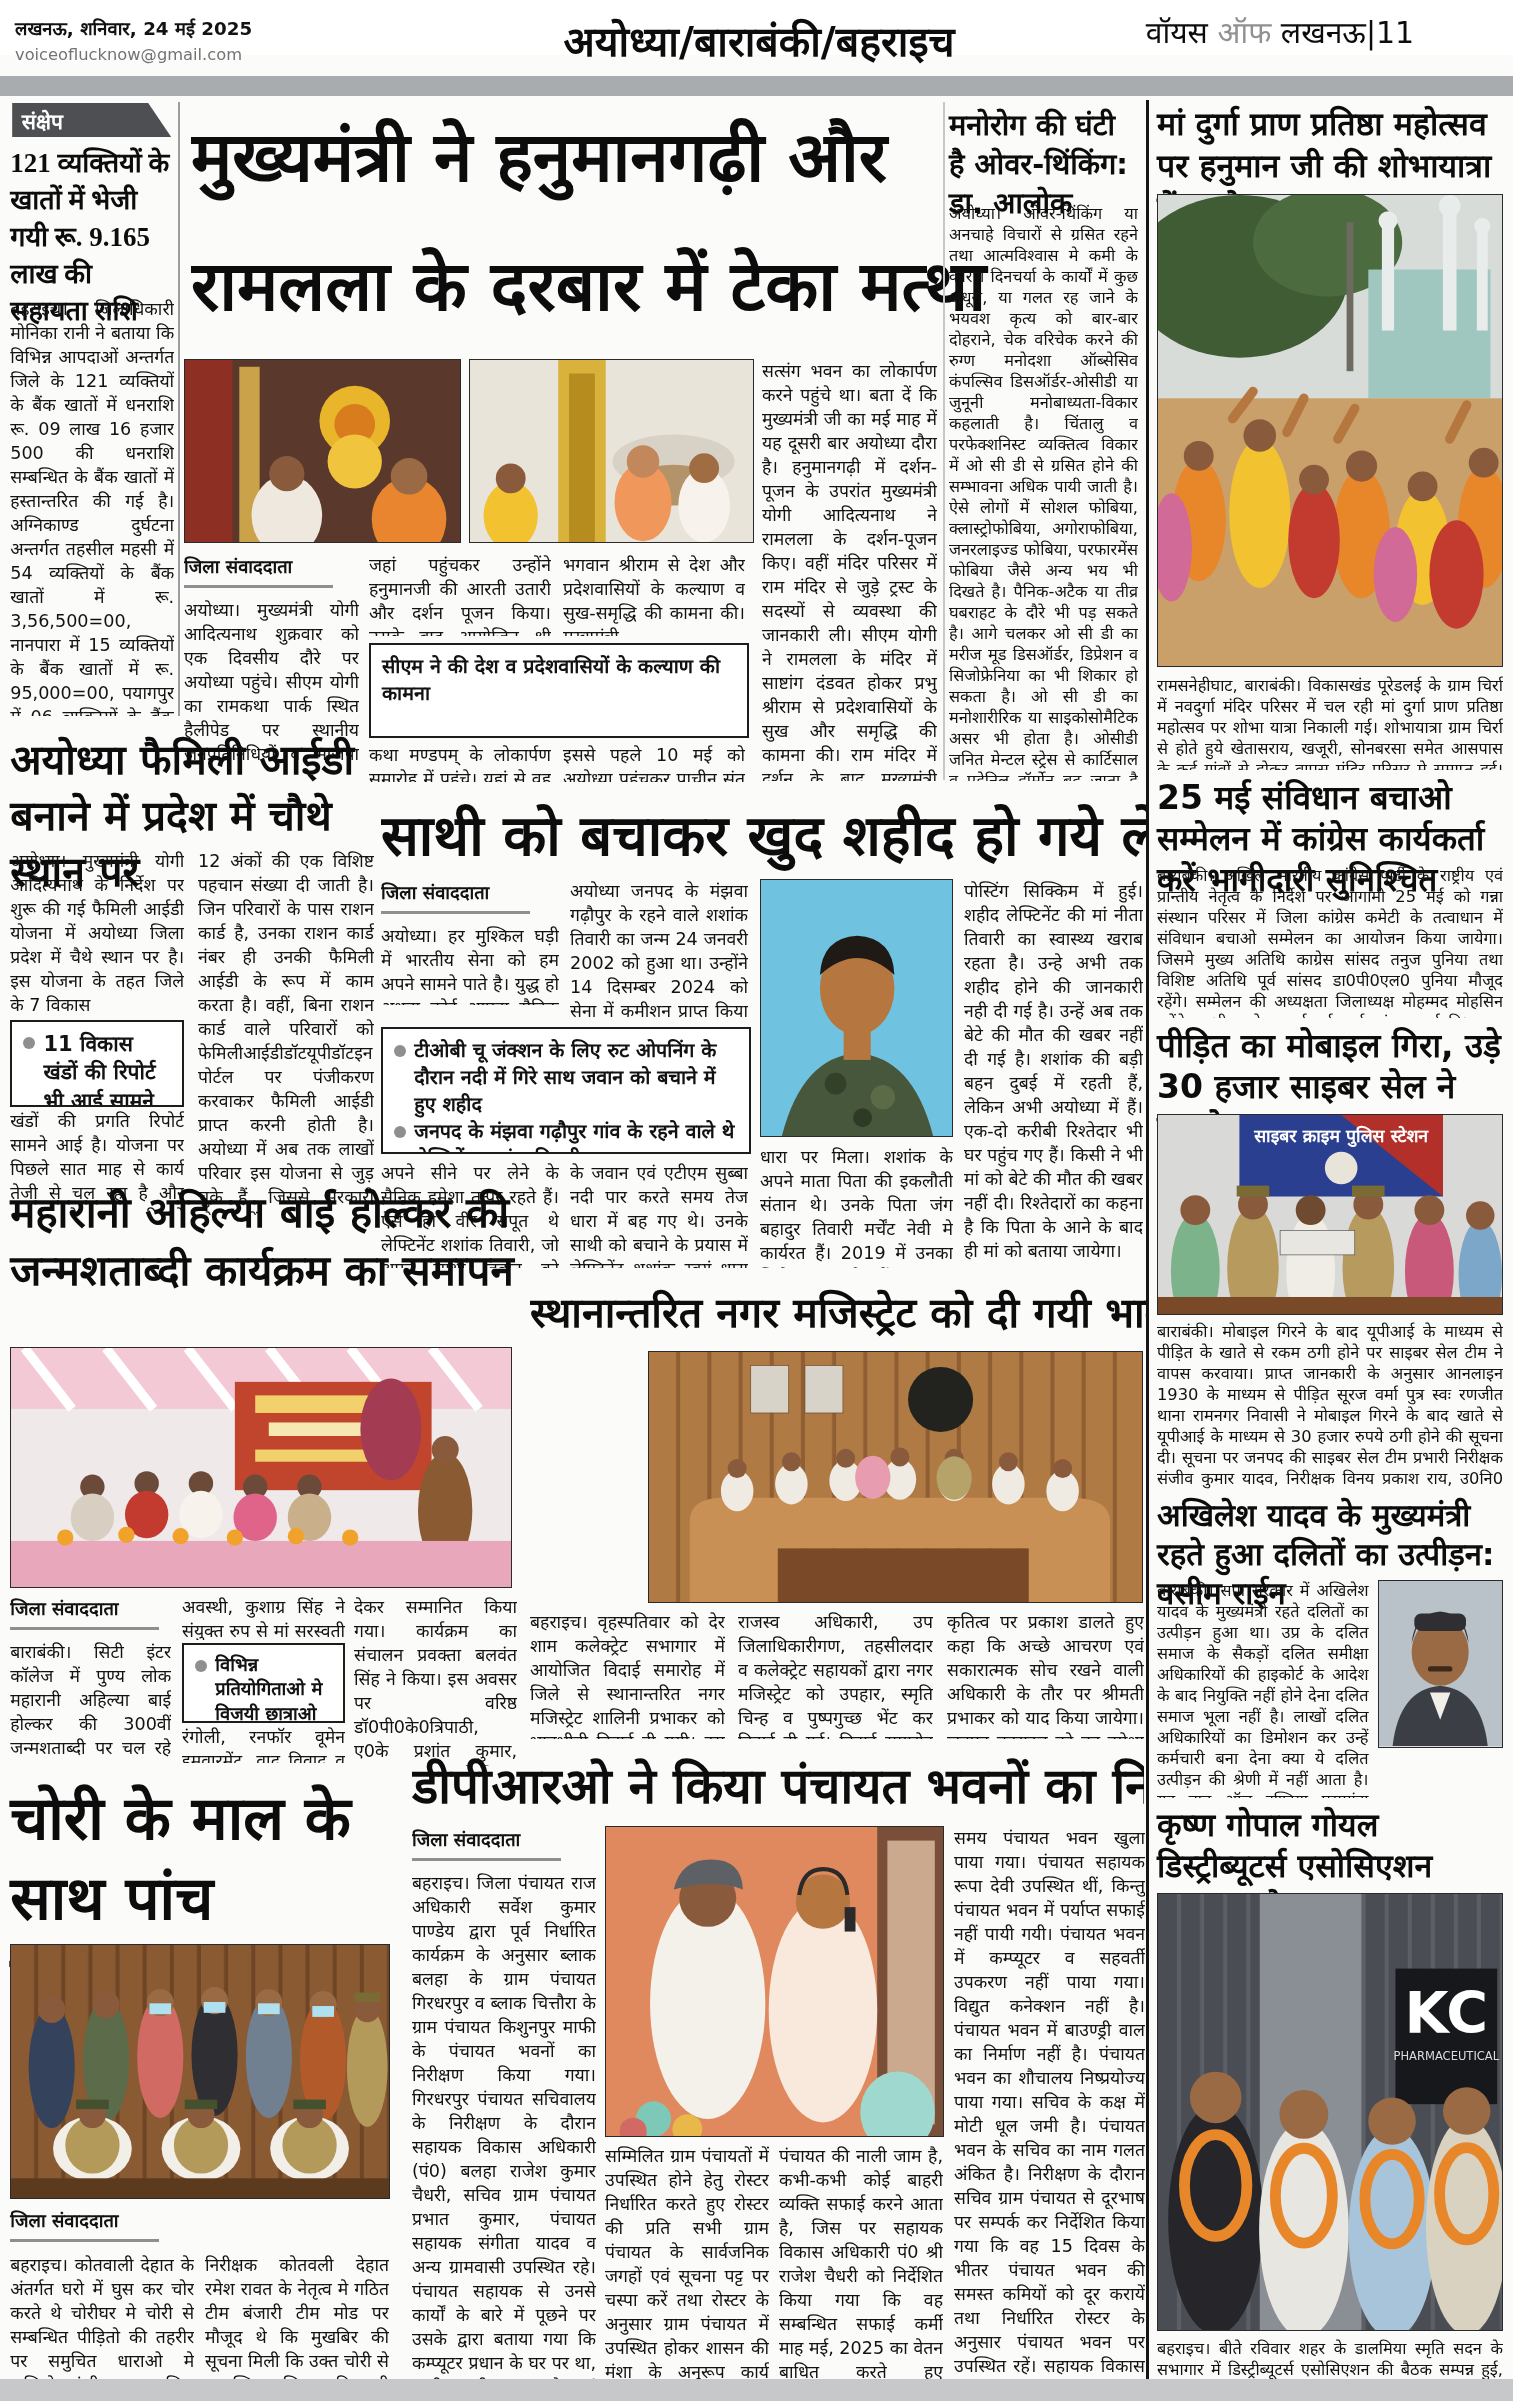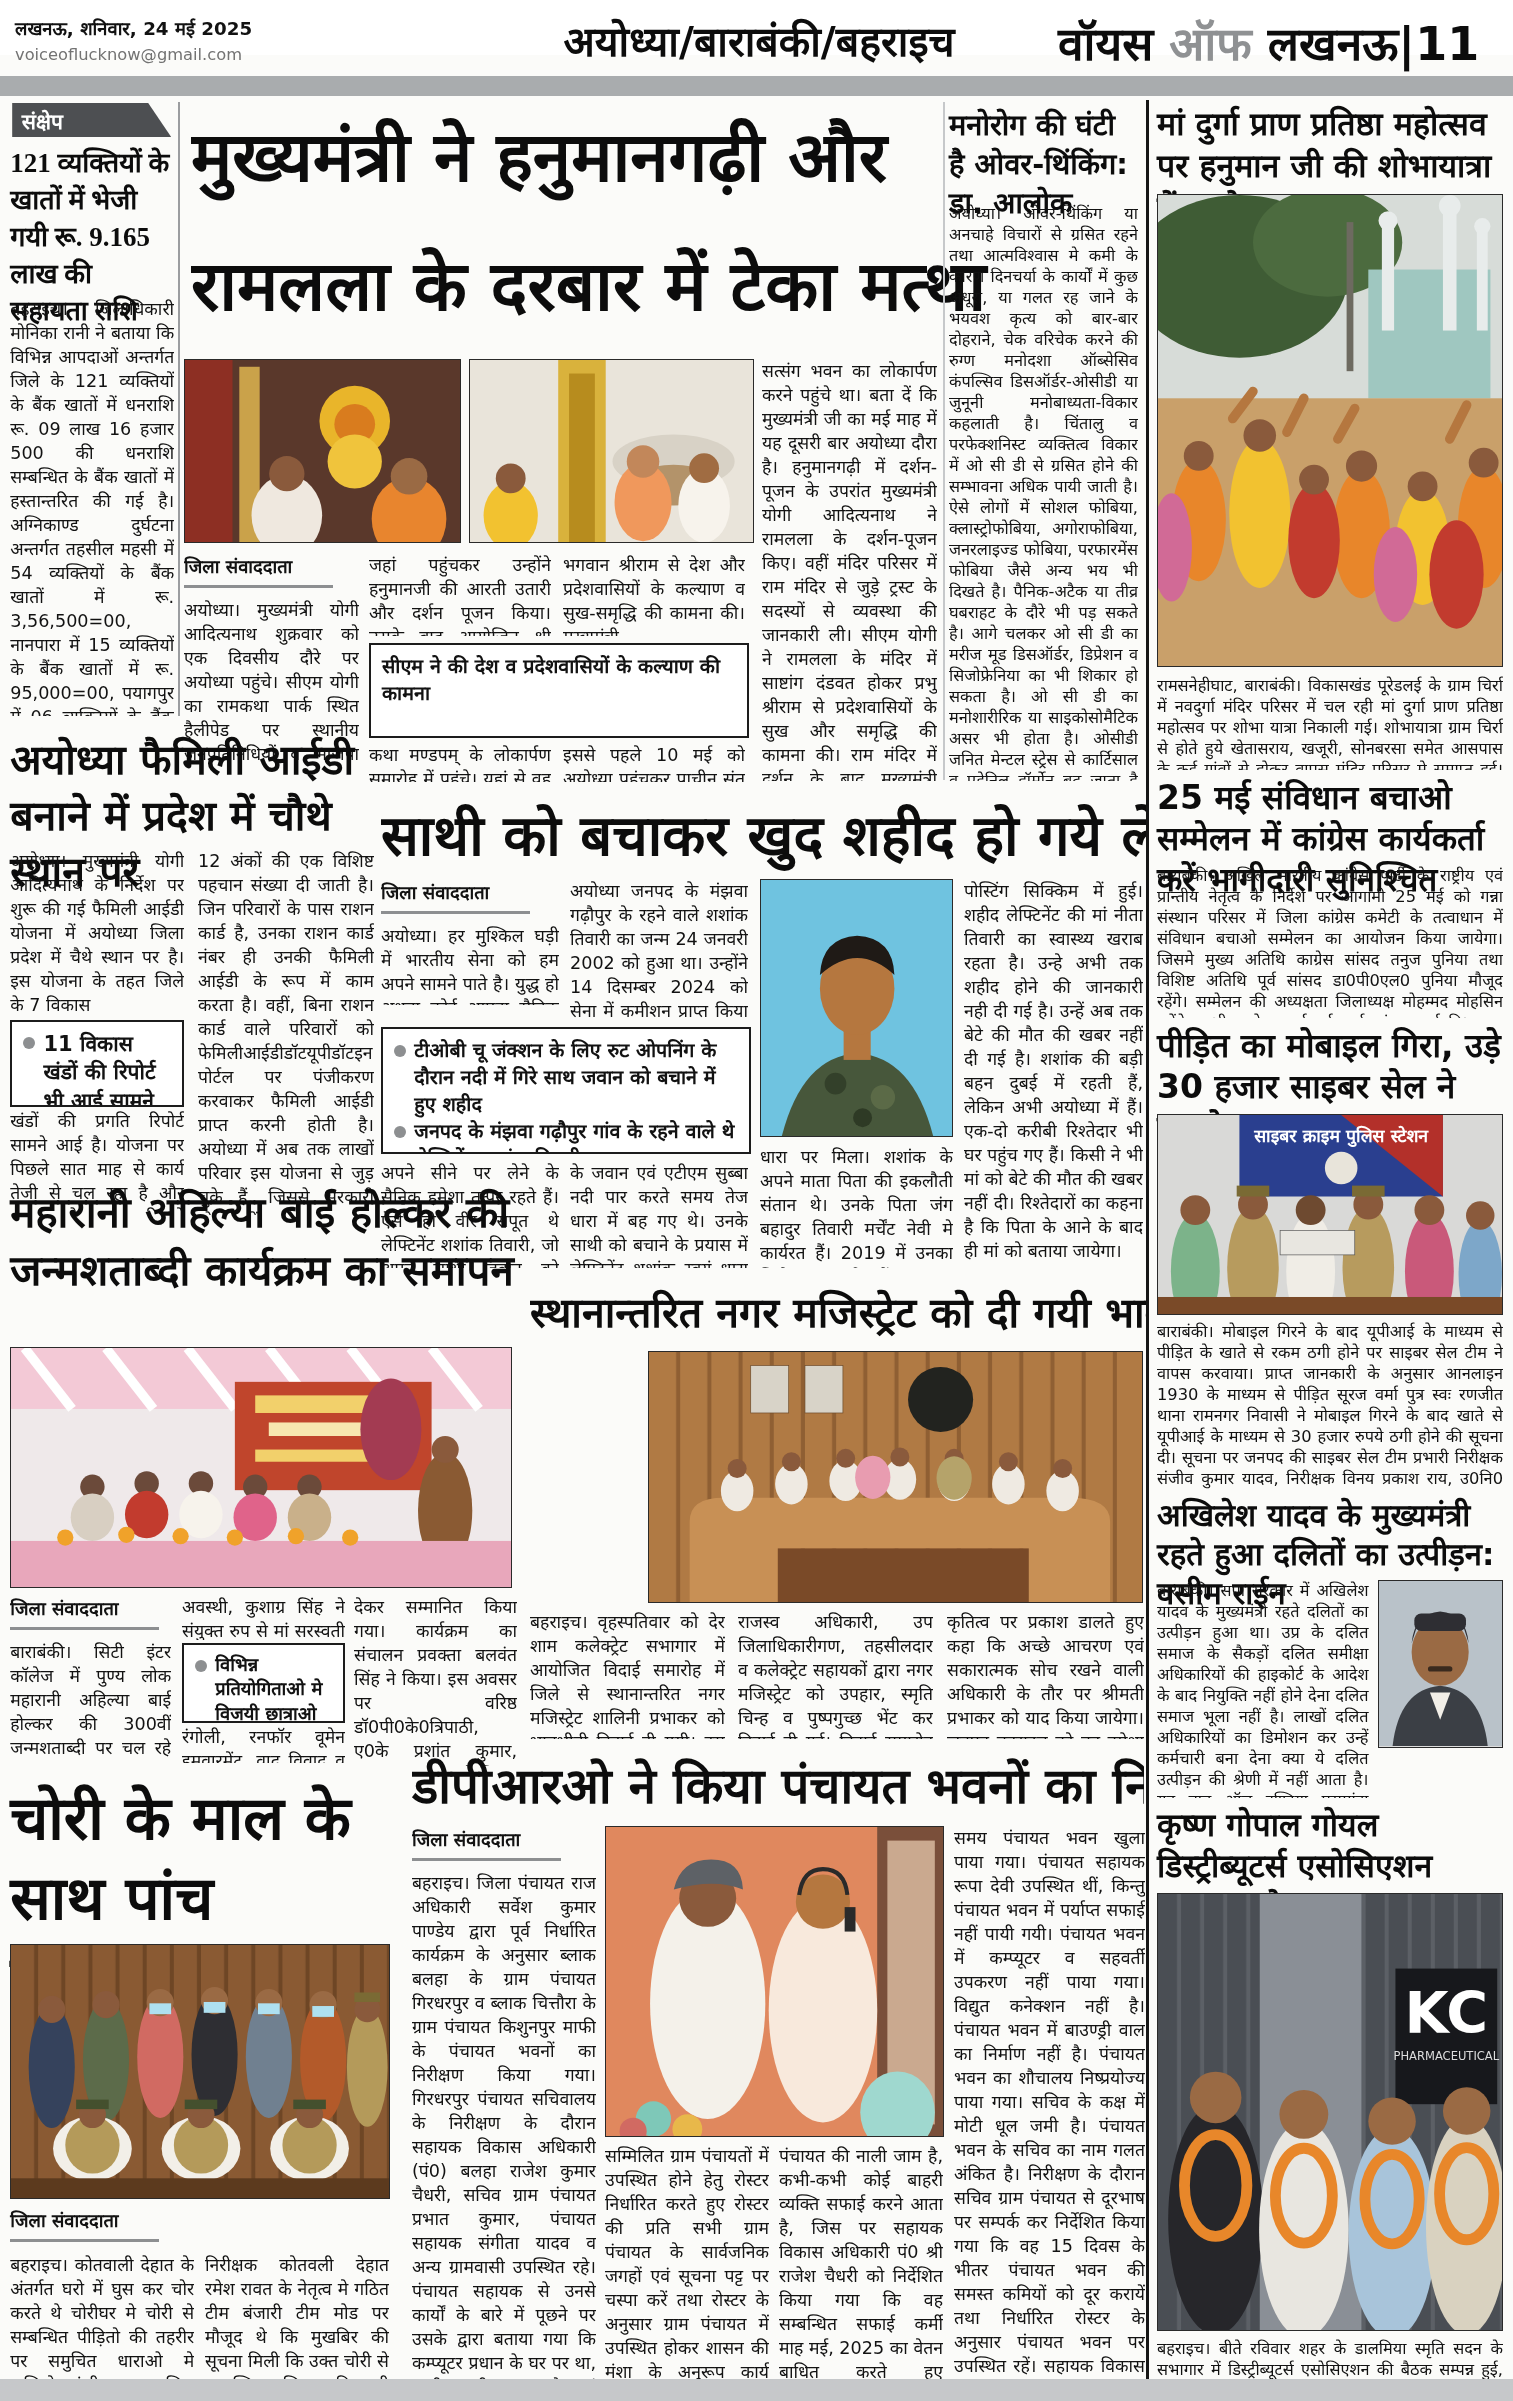--- a/index.html
+++ b/index.html
@@ -19,21 +19,21 @@
   .nowrap{white-space:nowrap;overflow:hidden;}
   svg{display:block;}
 </style>
 </head>
 <body>
 
 <div class="abs" style="left:0;top:0;width:1514px;height:55px;background:#fff;">
   <div class="abs" style="left:15px;top:15px;font-size:18.3px;font-weight:700;">लखनऊ, शनिवार, 24 मई 2025</div>
   <div class="abs" style="left:15px;top:45px;font-size:16.3px;color:#737373;">voiceoflucknow@gmail.com</div>
   <div class="abs hd" style="left:420px;top:12.2px;width:678px;text-align:center;font-size:41px;">अयोध्या/बाराबंकी/बहराइच</div>
-  <div class="abs" style="left:1058px;top:11px;width:444px;text-align:left;font-size:46px;font-weight:700;white-space:nowrap;">
+  <div class="abs" style="left:1058px;top:11px;width:444px;text-align:center;font-size:30px;font-weight:400;white-space:nowrap;">
     <span style="color:#0c0c0c;">वॉयस</span>
     <span style="color:#8f9193;">ऑफ</span>
     <span style="color:#0c0c0c;">लखनऊ</span><span style="color:#0c0c0c;">|</span><span style="color:#0c0c0c;">11</span>
   </div>
 </div>
 <div class="abs" style="left:0;top:76px;width:1514px;height:20.3px;background:#a9acae;"></div>
 
 <div class="abs" style="left:12.2px;top:103px;width:159px;height:34px;background:#4d4f52;clip-path:polygon(0 0,calc(100% - 23px) 0,100% 100%,0 100%);">
   <div style="color:#fff;font-size:21px;font-weight:700;padding:4.1px 0 0 9.5px;">संक्षेप</div>
 </div>

